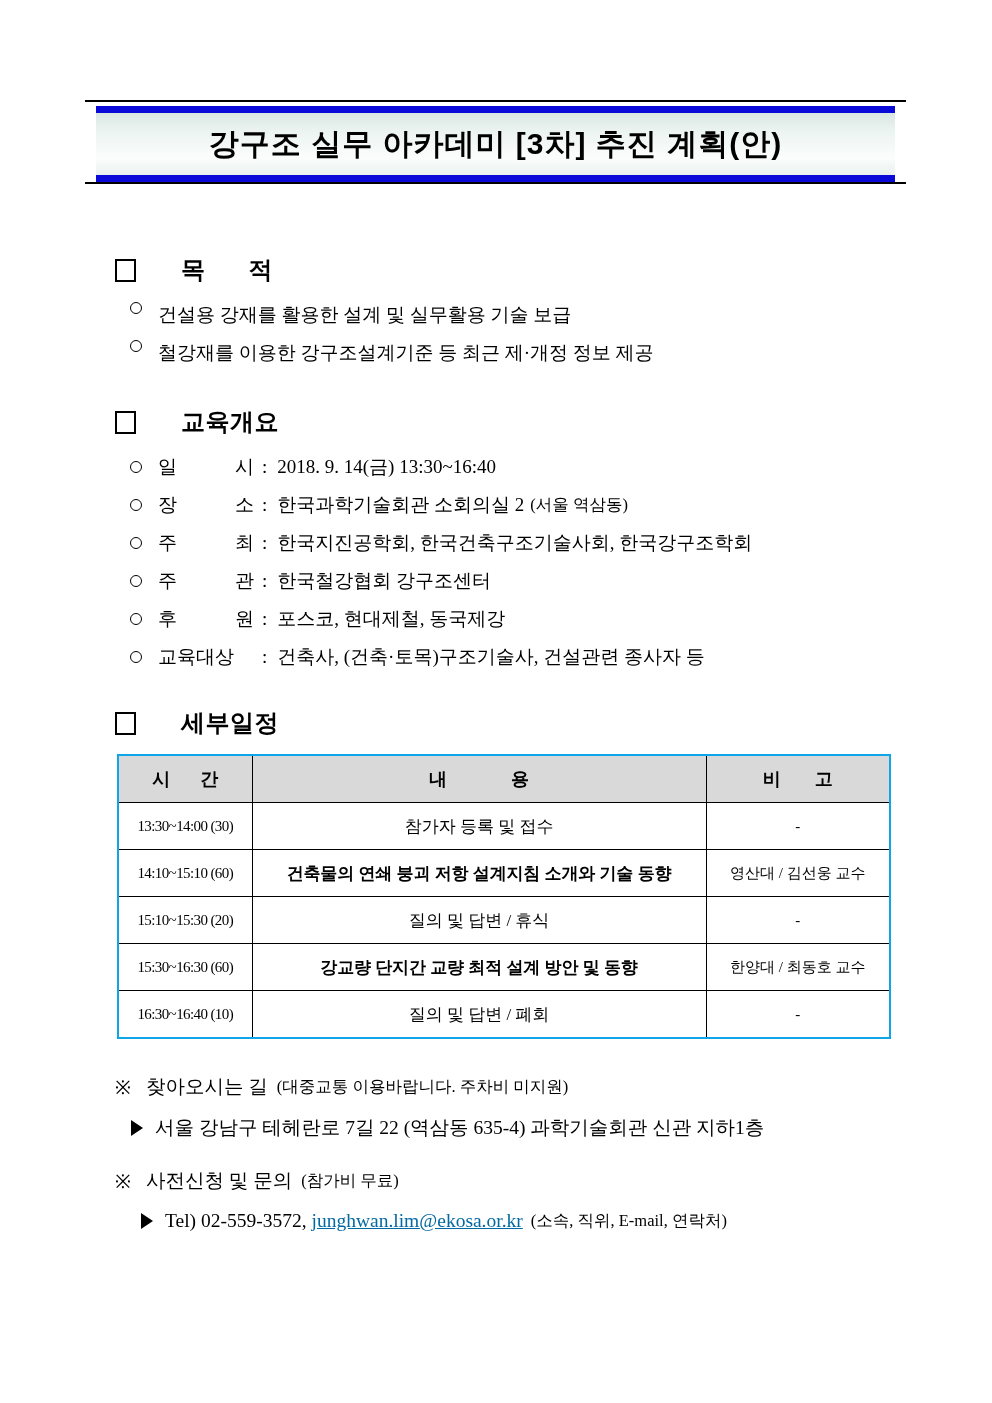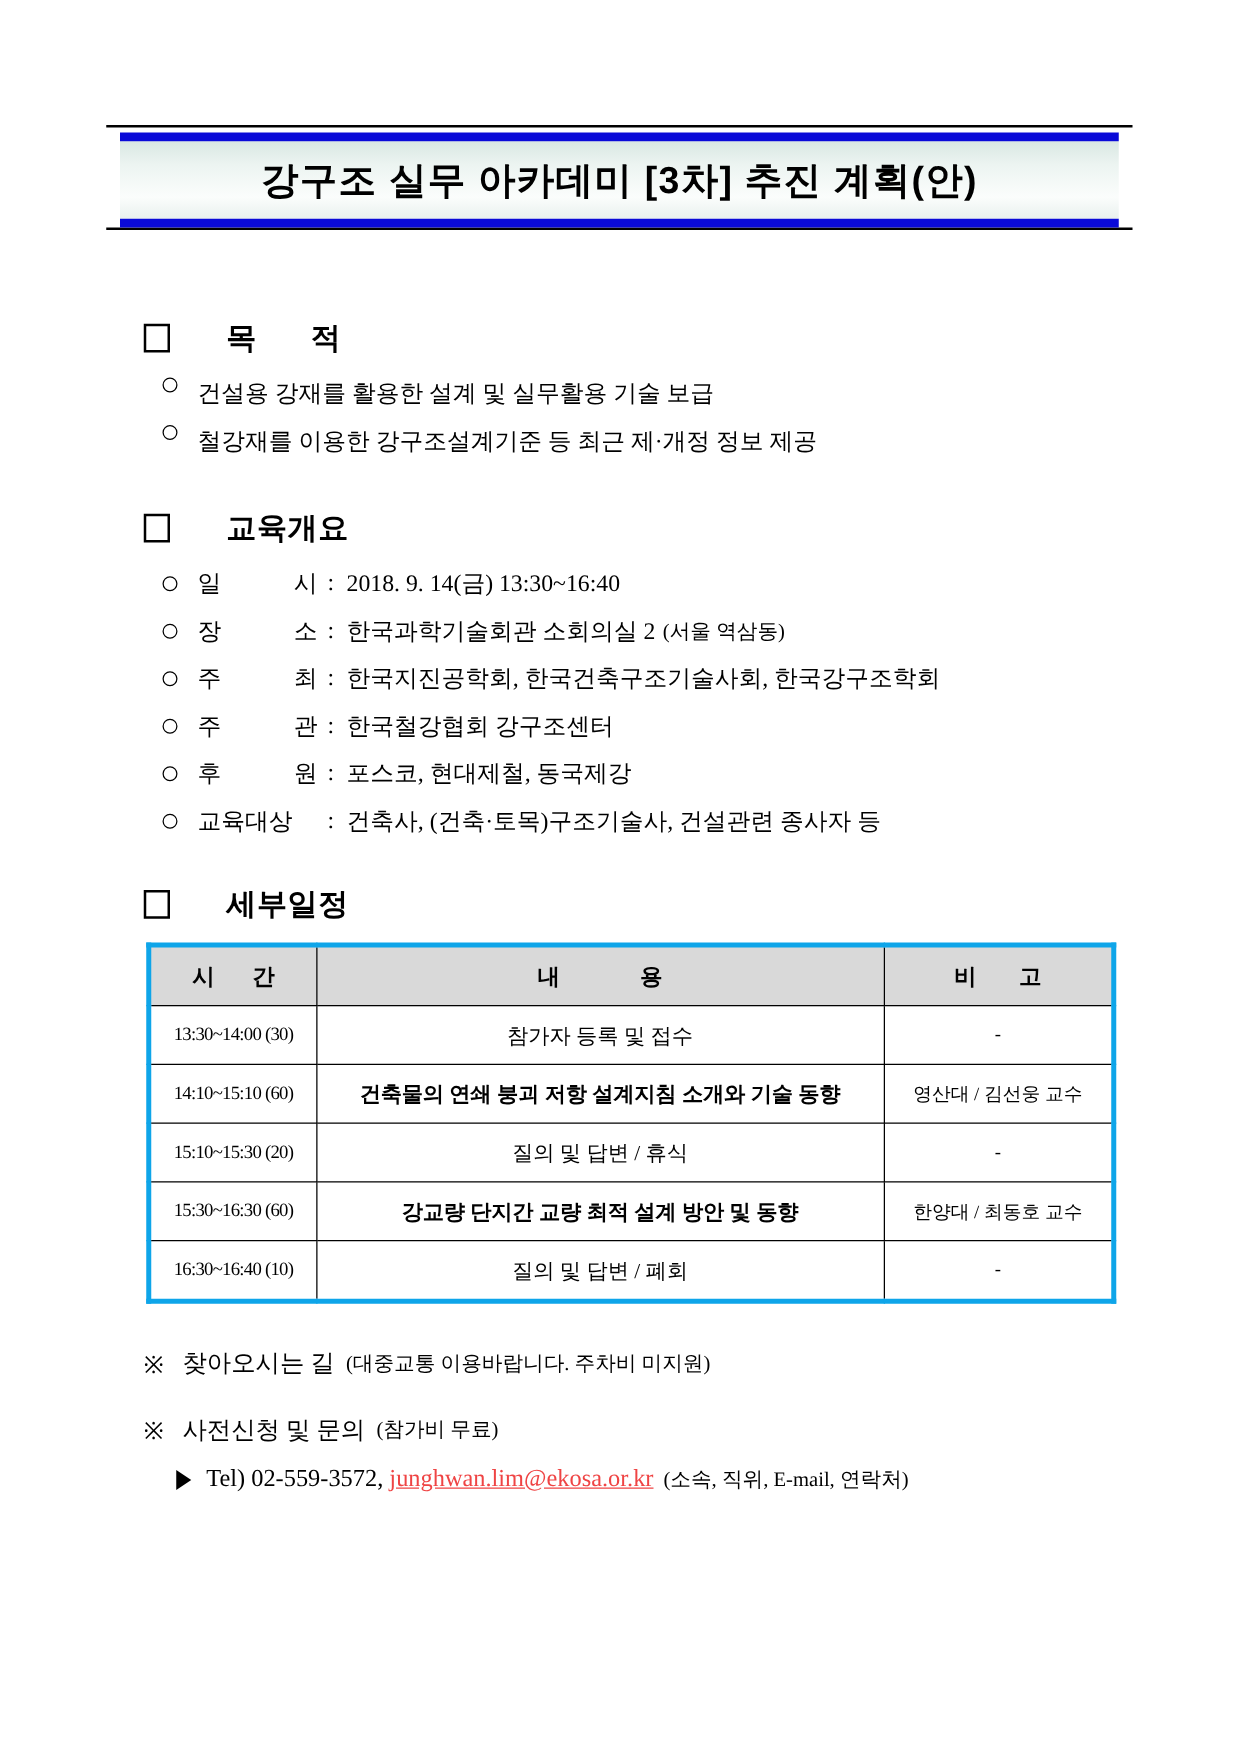--- a/index.html
+++ b/index.html
@@ -54,21 +54,21 @@
   .ov-item { display:flex; align-items:center; height:38px; font-size:19px; }
   .ov-label { display:inline-block; width:96px; text-align:justify; text-align-last:justify; }
   .ov-sep { margin:0 10px 0 8px; }
   .ov-value { white-space:pre; }
   .ov-note { font-size:16.5px; margin-left:6px; white-space:pre; }
 
   .sec-schedule { margin-top:31px; }
   .schedule-table {
     border-collapse:collapse; table-layout:fixed;
     width:772px; margin:15px 0 0 2px;
-    border:4px solid #0ea5e9;
+    border:2px solid #0ea5e9;
   }
   .schedule-table th, .schedule-table td {
     border:1px solid #000; text-align:center; vertical-align:middle; padding:0 4px;
   }
   .schedule-table thead th { background:#d9d9d9; height:46px; font-weight:700; font-size:18px; }
   .th-just { display:inline-block; text-align:justify; text-align-last:justify; }
   .th-time-w { width:66px; }
   .th-content-w { width:100px; }
   .th-remark-w { width:70px; }
   .schedule-table tbody td { height:46px; }
@@ -87,21 +87,21 @@
   .ref-mark { font-family:"Liberation Sans", sans-serif; font-size:19px; margin-right:15px; }
   .note-head-txt { white-space:pre; }
   .note-head-note { font-size:16.5px; margin-left:9px; white-space:pre; }
   .arrow-item { display:flex; align-items:center; margin:14px 0 0 16px; font-size:19.5px; white-space:pre; }
   .tri-bullet {
     width:0; height:0; flex:none;
     border-left:12px solid #000; border-top:8px solid transparent; border-bottom:8px solid transparent;
     margin-right:12px;
   }
   .contact-tel { margin-top:16px; margin-left:26px; font-size:19.5px; }
-  .email-link { color:#ef4444; text-decoration:underline; cursor:pointer; }
+  .email-link { color:#0369a1; text-decoration:underline; cursor:pointer; }
   .contact-note { font-size:16.5px; margin-left:8px; white-space:pre; }
 </style>
 </head>
 <body>
 
 <div class="page">
 
   <div class="banner-wrap">
     <div class="banner">
       <div class="banner-title">강구조 실무 아카데미 [3차] 추진 계획(안)</div>
@@ -223,20 +223,24 @@
       </tbody>
     </table>
   </div>
 
   <div class="note-section sec-directions">
     <div class="note-head">
       <span class="ref-mark">※</span>
       <span class="note-head-txt">찾아오시는 길</span>
       <span class="note-head-note">(대중교통 이용바랍니다. 주차비 미지원)</span>
     </div>
+    <div class="arrow-item">
+      <span class="tri-bullet"></span>
+      <span>서울 강남구 테헤란로 7길 22 (역삼동 635-4) 과학기술회관 신관 지하1층</span>
+    </div>
   </div>
 
   <div class="note-section sec-contact">
     <div class="note-head">
       <span class="ref-mark">※</span>
       <span class="note-head-txt">사전신청 및 문의</span>
       <span class="note-head-note">(참가비 무료)</span>
     </div>
     <div class="arrow-item contact-tel">
       <span class="tri-bullet"></span>

